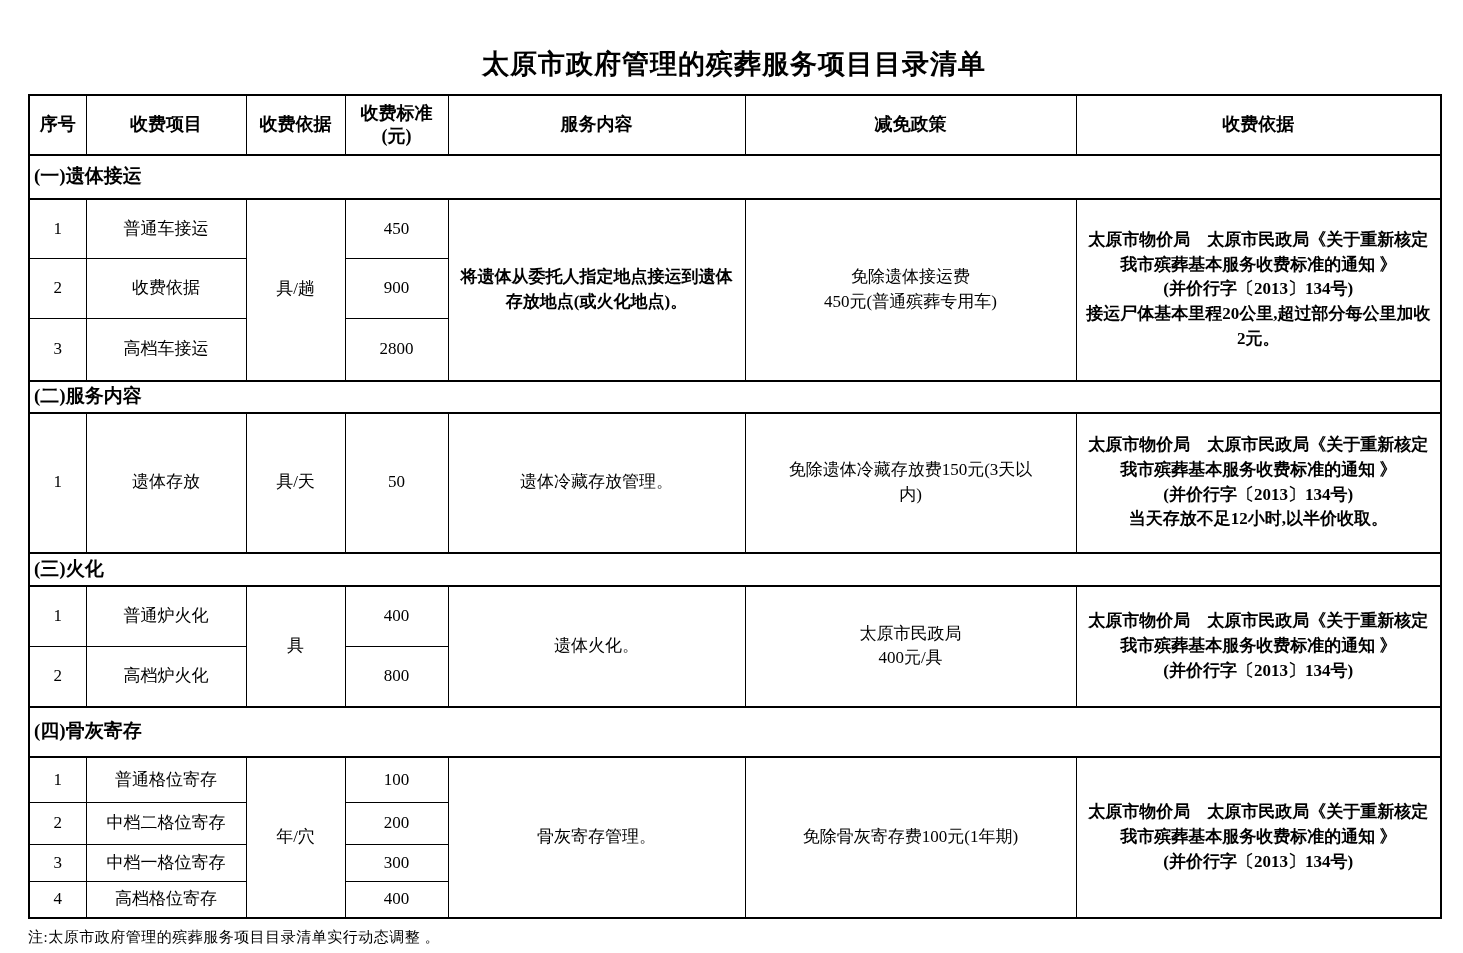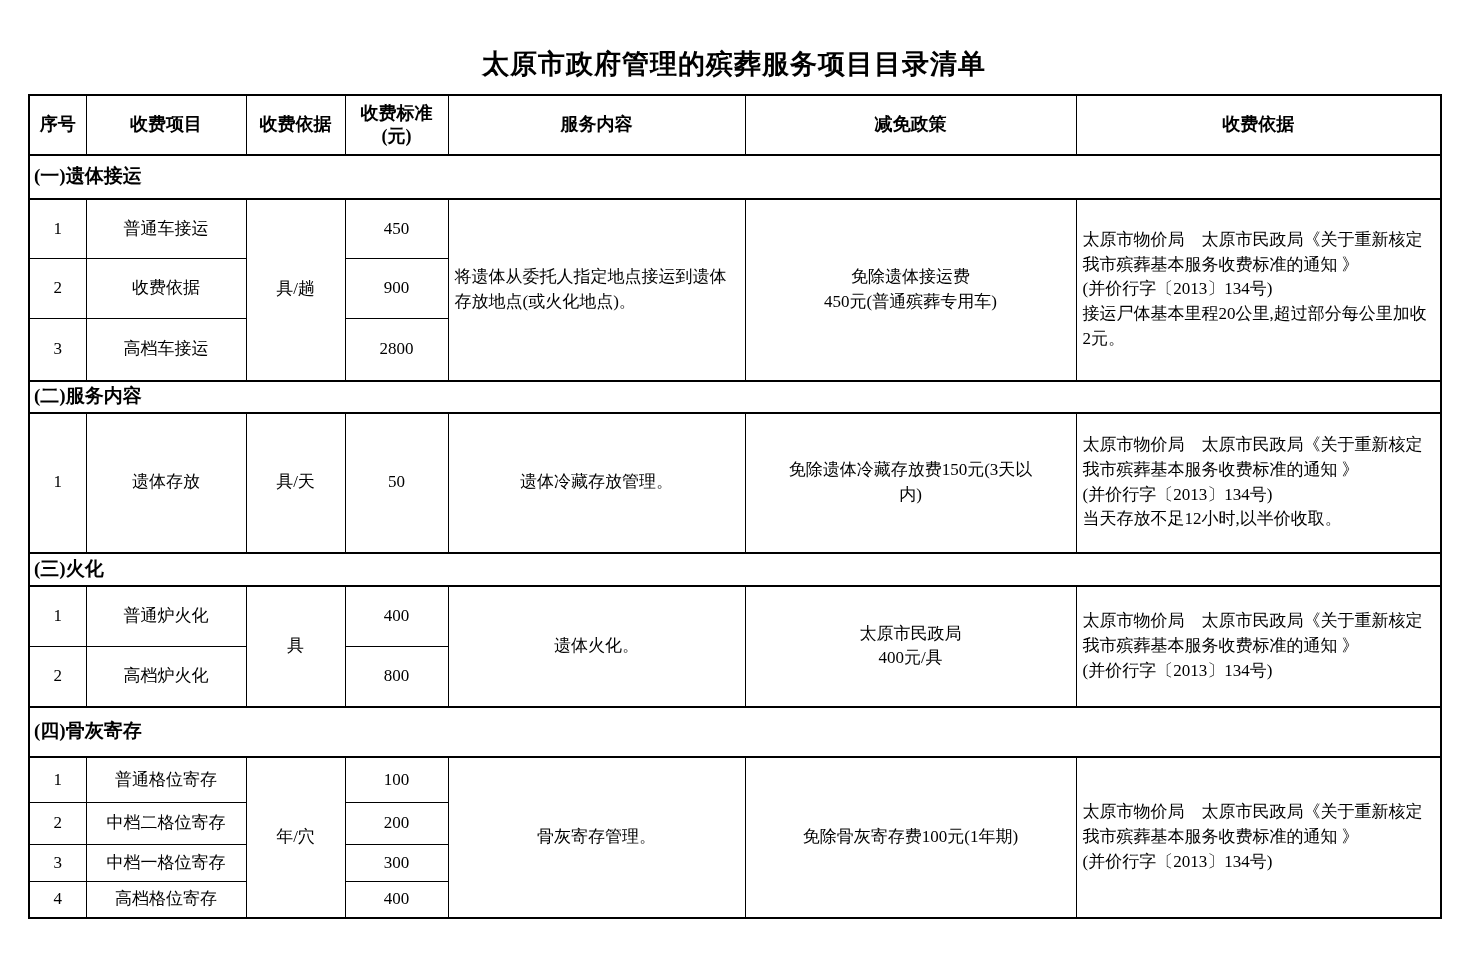--- a/index.html
+++ b/index.html
@@ -54,21 +54,22 @@
   .fee-table tr.band td {
     border-top: 2px solid #000;
     border-bottom: 2px solid #000;
     text-align: left;
     font-weight: bold;
     font-size: 19px;
     padding: 3px 4px;
     line-height: 1.2;
   }
   .fee-table td.left {
-    text-align: left;
+    text-align: center;
+    font-weight: bold;
   }
   .doc-note {
     font-size: 15px;
     margin: 9px 0 0 0;
     letter-spacing: 0.5px;
   }
 </style>
 </head>
 <body>
 
@@ -186,14 +187,15 @@
         <td>300</td>
       </tr>
       <tr style="height:36px">
         <td>4</td>
         <td>高档格位寄存</td>
         <td>400</td>
       </tr>
     </tbody>
   </table>
 
+  <p class="doc-note">注:太原市政府管理的殡葬服务项目目录清单实行动态调整 。</p>
 
 </div>
 
 </body></html>

